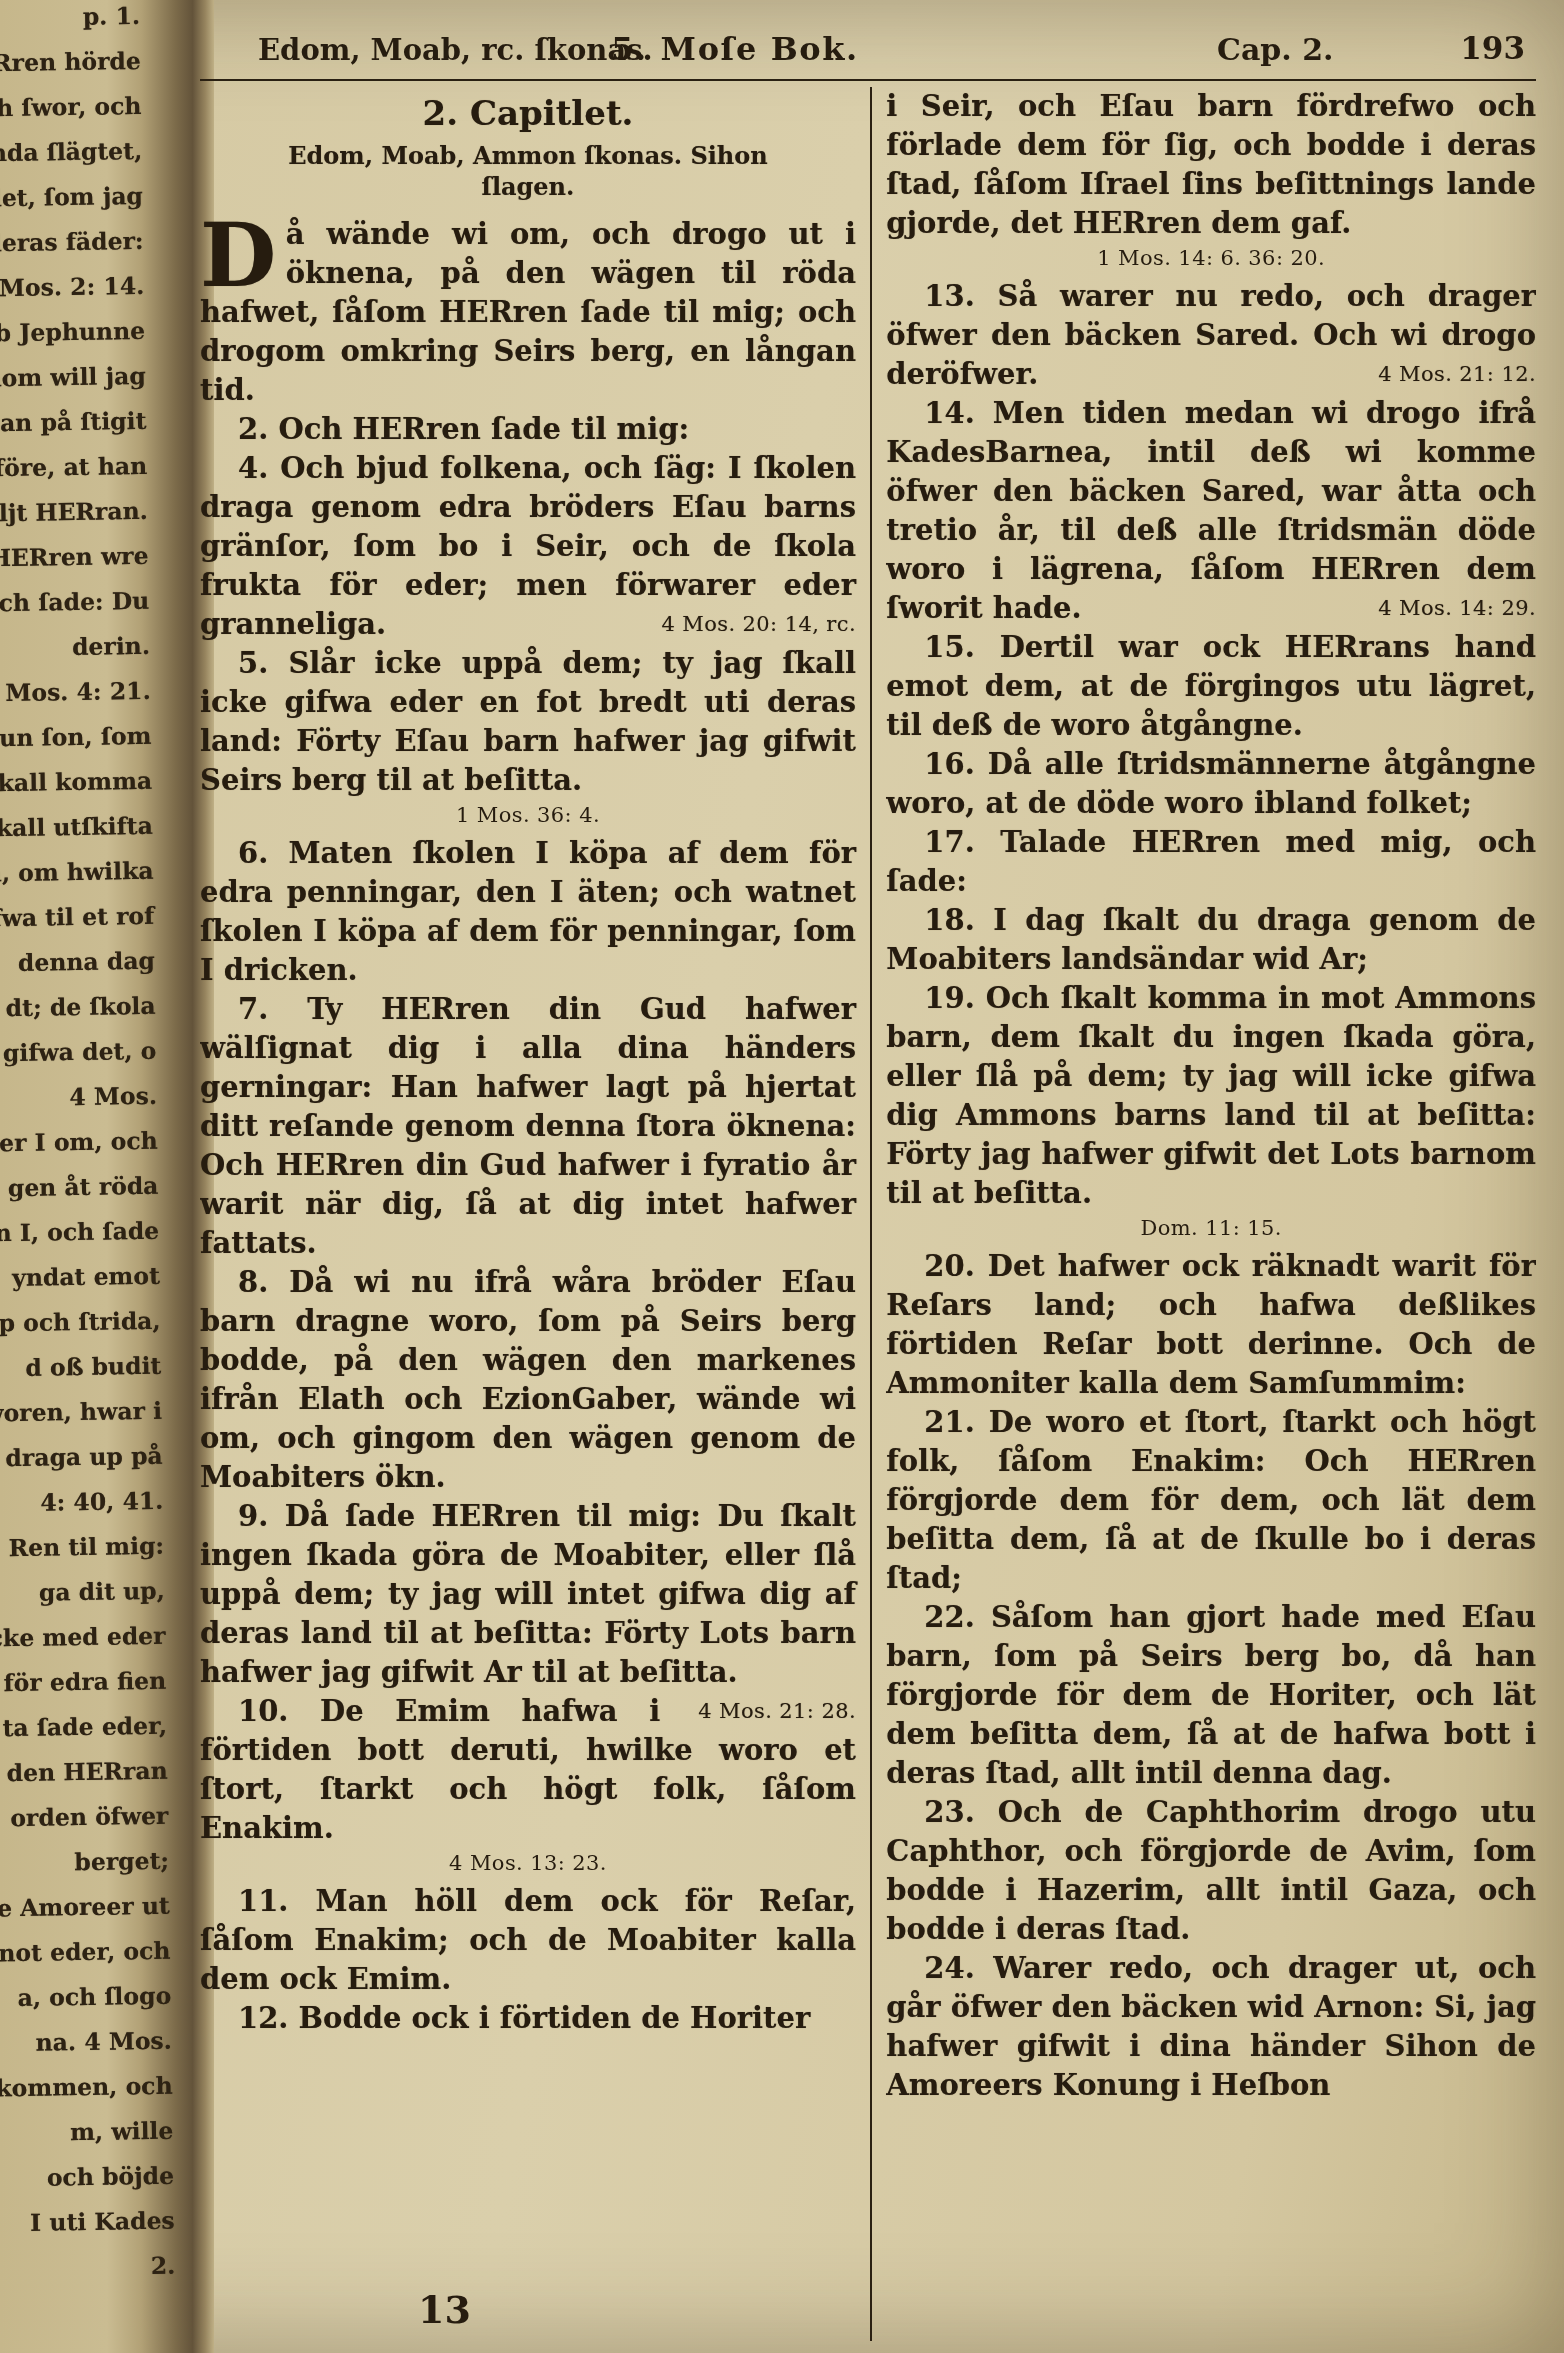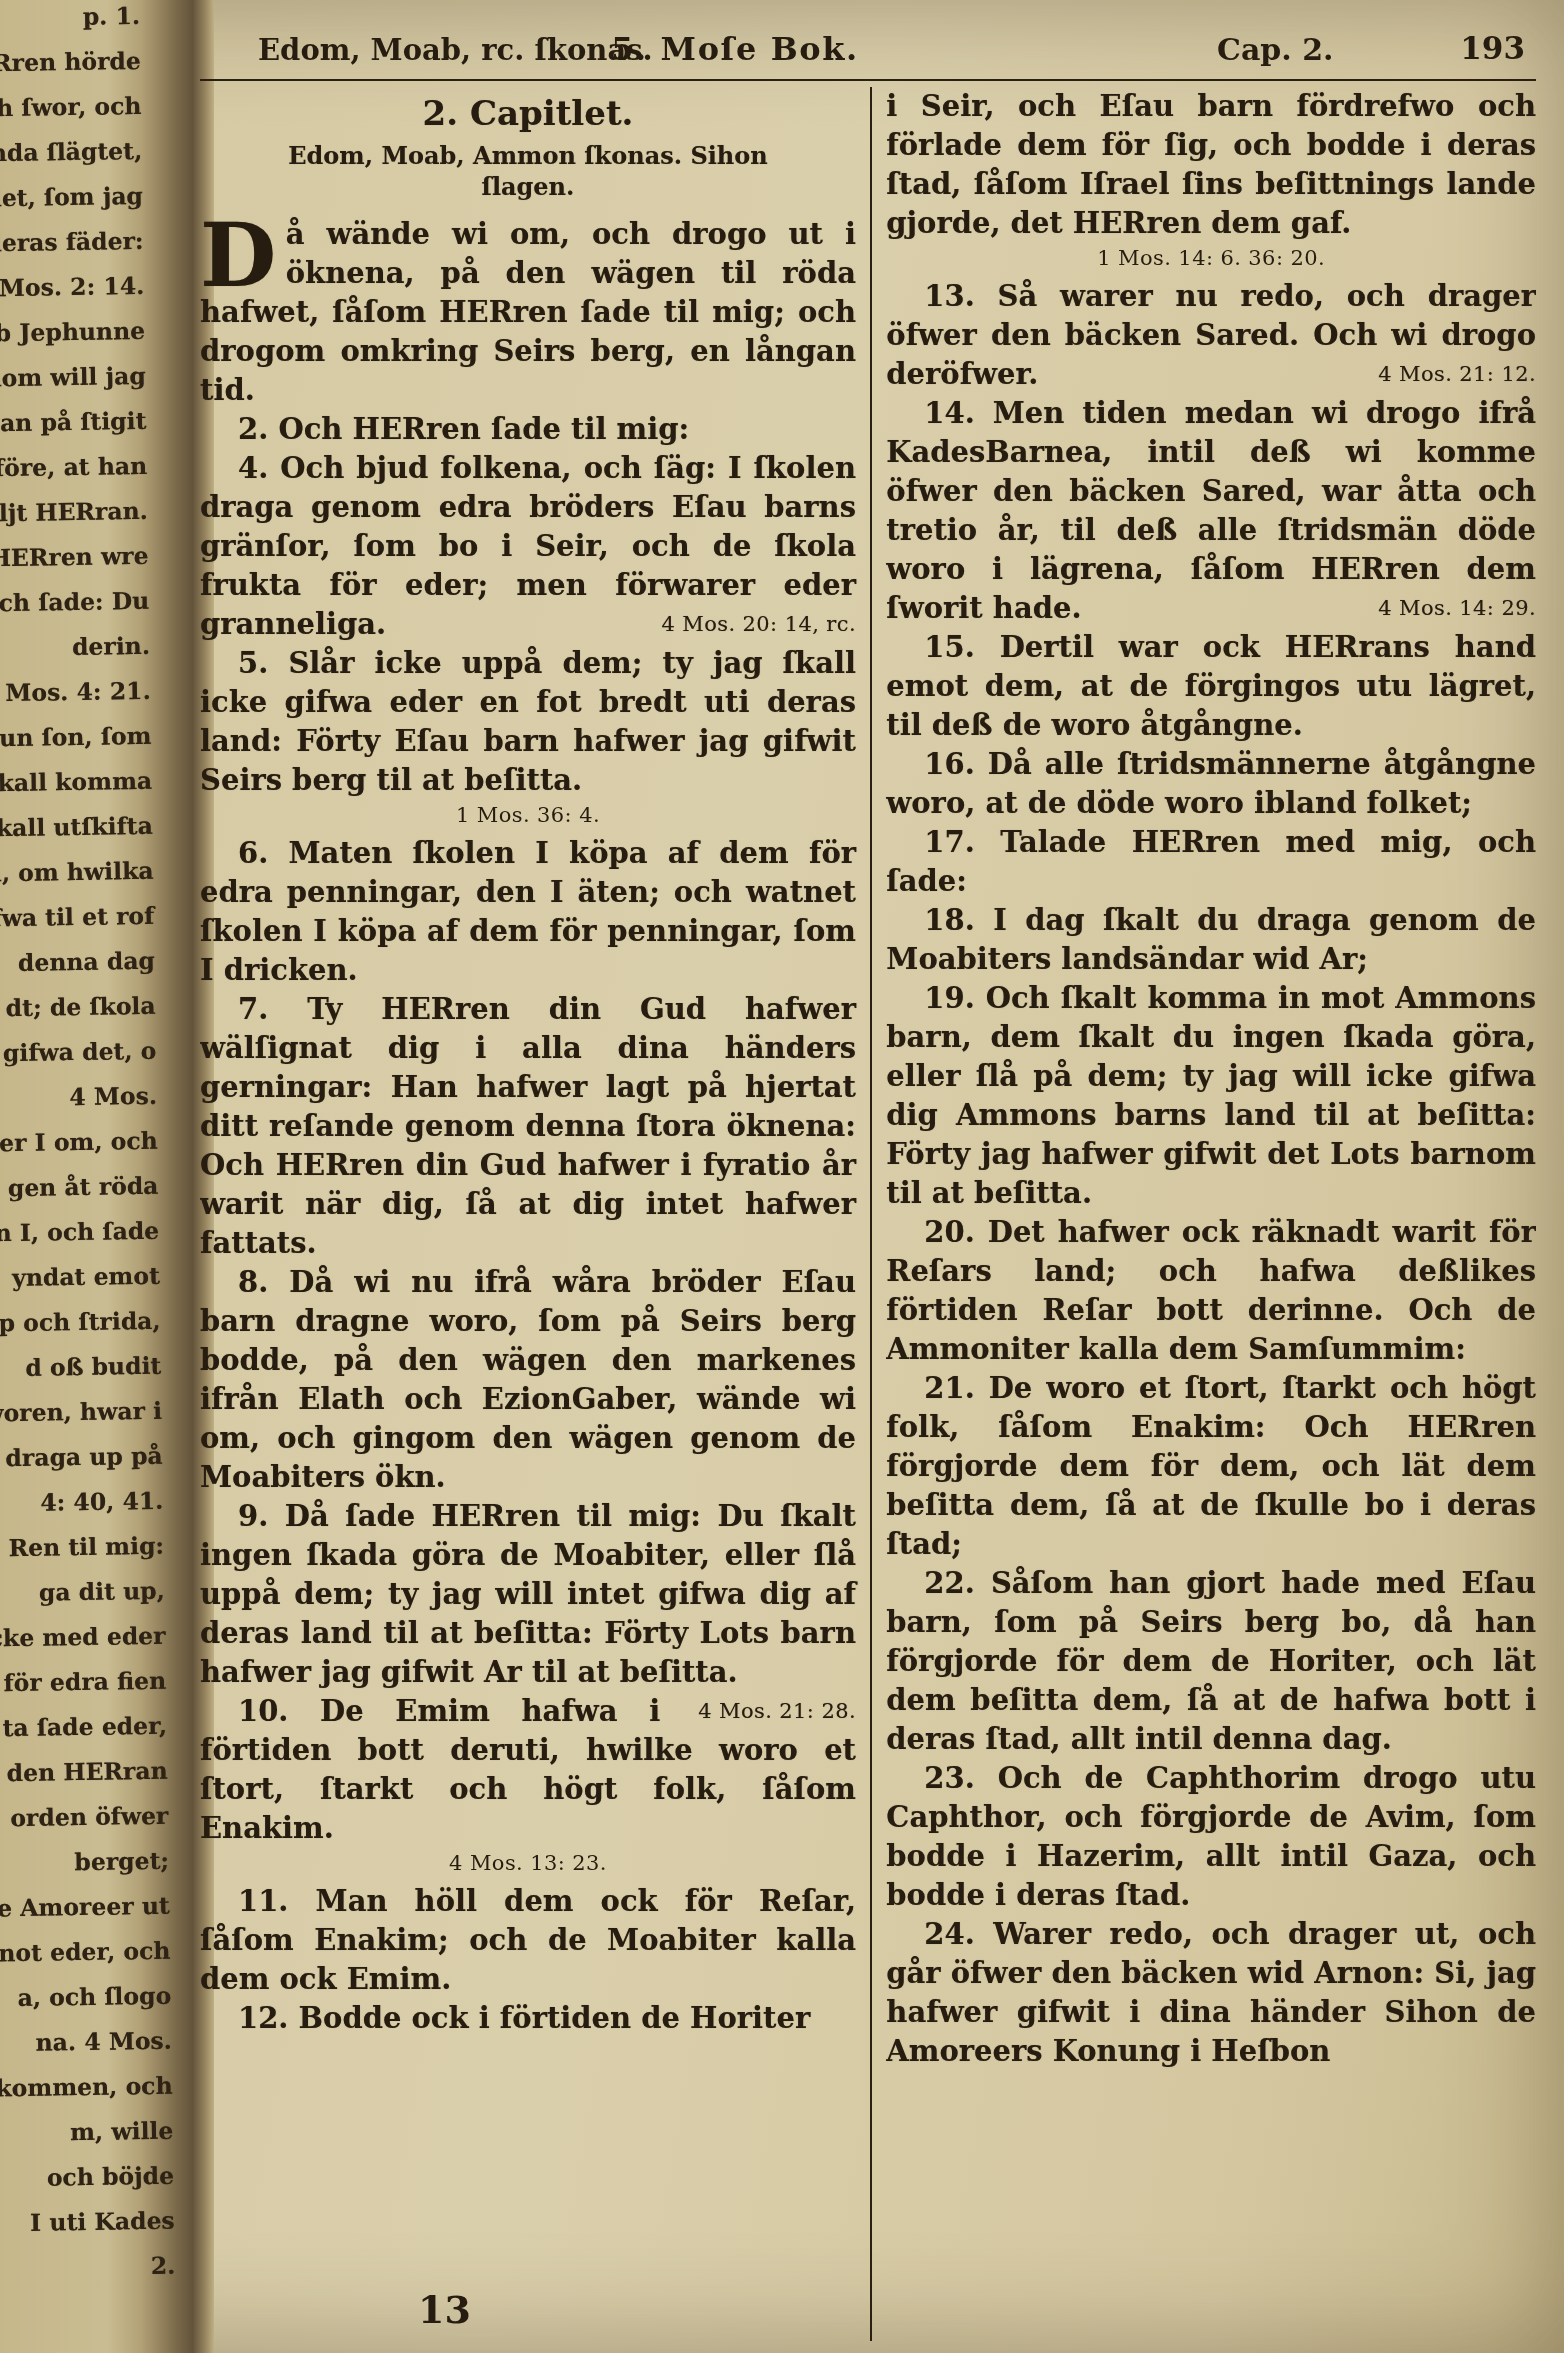--- a/index.html
+++ b/index.html
@@ -244,20 +244,21 @@
         <div>
             <p class="verse continuation">i Seir, och Eſau barn fördrefwo och förlade dem för ſig, och bodde i deras ſtad, ſåſom Iſrael ſins beſittnings lande gjorde, det HERren dem gaf.</p>
             <div class="ref ref-center">1 Mos. 14: 6.  36: 20.</div>
             <p class="verse"><span class="vnum">13. </span>Så warer nu redo, och drager öfwer den bäcken Sared. Och wi drogo deröfwer.<span class="ref ref-inline">4 Mos. 21: 12.</span></p>
             <p class="verse"><span class="vnum">14. </span>Men tiden medan wi drogo ifrå KadesBarnea, intil deß wi komme öfwer den bäcken Sared, war åtta och tretio år, til deß alle ſtridsmän döde woro i lägrena, ſåſom HERren dem ſworit hade.<span class="ref ref-inline">4 Mos. 14: 29.</span></p>
             <p class="verse"><span class="vnum">15. </span>Dertil war ock HERrans hand emot dem, at de förgingos utu lägret, til deß de woro åtgångne.</p>
             <p class="verse"><span class="vnum">16. </span>Då alle ſtridsmännerne åtgångne woro, at de döde woro ibland folket;</p>
             <p class="verse"><span class="vnum">17. </span>Talade HERren med mig, och ſade:</p>
             <p class="verse"><span class="vnum">18. </span>I dag ſkalt du draga genom de Moabiters landsändar wid Ar;</p>
             <p class="verse"><span class="vnum">19. </span>Och ſkalt komma in mot Ammons barn, dem ſkalt du ingen ſkada göra, eller ſlå på dem; ty jag will icke gifwa dig Ammons barns land til at beſitta: Förty jag hafwer gifwit det Lots barnom til at beſitta.</p>
+            <div class="ref ref-center">Dom. 11: 15.</div>
             <p class="verse"><span class="vnum">20. </span>Det hafwer ock räknadt warit för Reſars land; och hafwa deßlikes förtiden Reſar bott derinne. Och de Ammoniter kalla dem Samſummim:</p>
             <p class="verse"><span class="vnum">21. </span>De woro et ſtort, ſtarkt och högt folk, ſåſom Enakim: Och HERren förgjorde dem för dem, och lät dem beſitta dem, ſå at de ſkulle bo i deras ſtad;</p>
             <p class="verse"><span class="vnum">22. </span>Såſom han gjort hade med Eſau barn, ſom på Seirs berg bo, då han förgjorde för dem de Horiter, och lät dem beſitta dem, ſå at de hafwa bott i deras ſtad, allt intil denna dag.</p>
             <p class="verse"><span class="vnum">23. </span>Och de Caphthorim drogo utu Caphthor, och förgjorde de Avim, ſom bodde i Hazerim, allt intil Gaza, och bodde i deras ſtad.</p>
             <p class="verse"><span class="vnum">24. </span>Warer redo, och drager ut, och går öfwer den bäcken wid Arnon: Si, jag hafwer gifwit i dina händer Sihon de Amoreers Konung i Heſbon</p>
           </div>
       </div>
     </div>
 
     <div class="signature">13</div>

